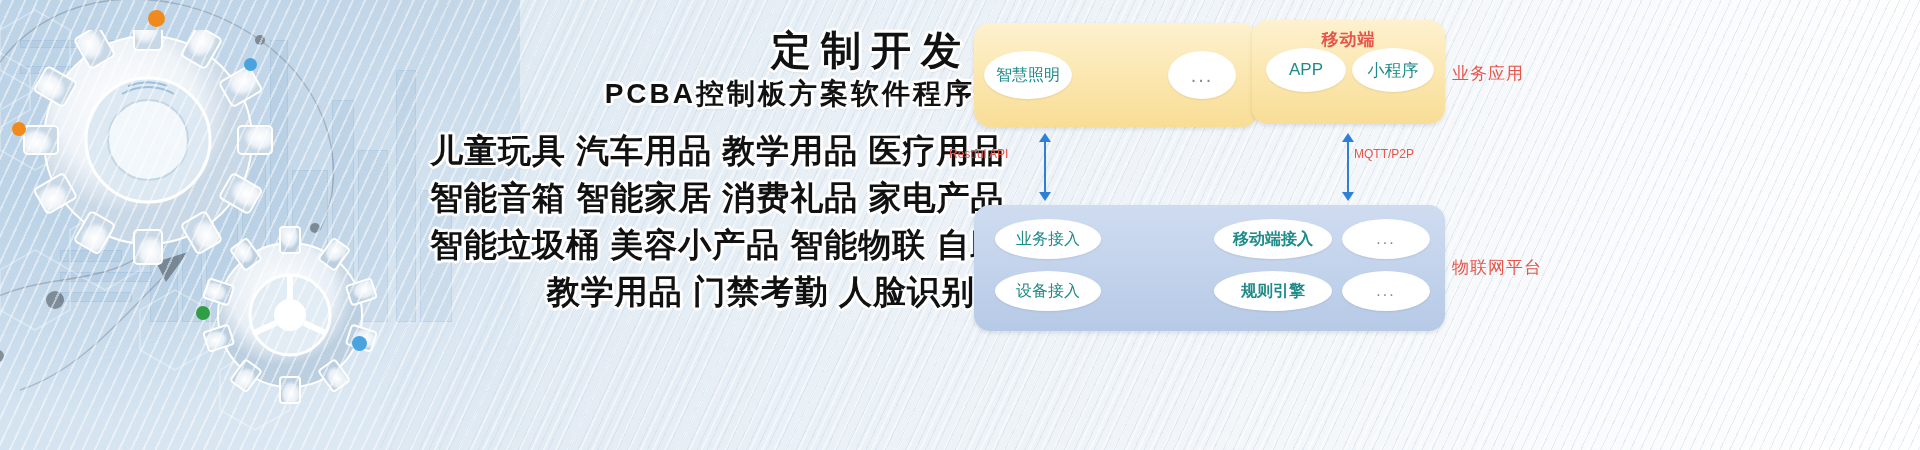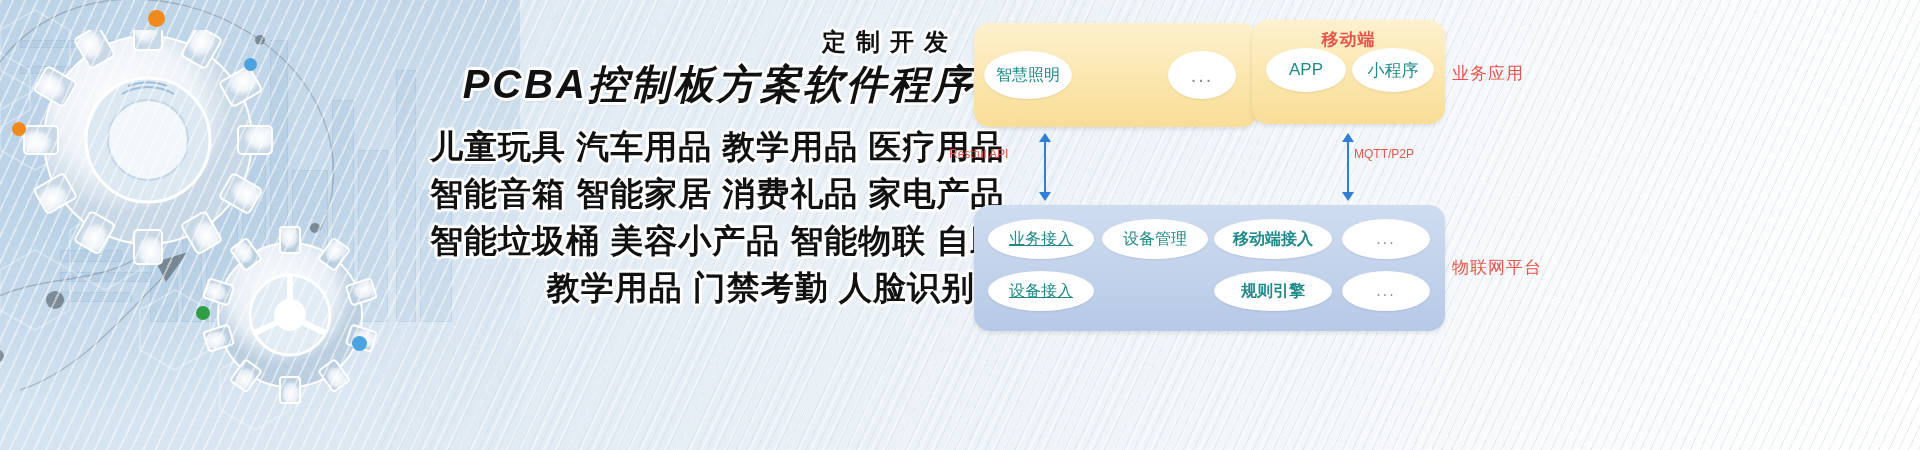--- a/index.html
+++ b/index.html
@@ -52,22 +52,22 @@
     color:#111;
     font-weight:bold;
     letter-spacing:4px;
     line-height:1;
     text-shadow:
       -2px -2px 0 #fff, 2px -2px 0 #fff, -2px 2px 0 #fff, 2px 2px 0 #fff,
       -3px 0 0 #fff, 3px 0 0 #fff, 0 -3px 0 #fff, 0 3px 0 #fff,
       0 2px 3px rgba(0,0,0,.30);
     white-space:nowrap;
   }
-  .title1{font-size:24px;margin:22px 17px 0 0;letter-spacing:10px;}
-  .title2{font-size:40px;margin:10px 0 18px 0;letter-spacing:3px;font-style:italic;}
+  .title1{font-size:40px;margin:22px 4px 0 0;letter-spacing:10px;}
+  .title2{font-size:28px;margin:10px 0 18px 0;letter-spacing:3px;}
   .sub{
     font-size:33px;margin-top:14px;letter-spacing:1px;
     text-shadow:
       -2px -2px 0 #fff, 2px -2px 0 #fff, -2px 2px 0 #fff, 2px 2px 0 #fff,
       -3px 0 0 #fff, 3px 0 0 #fff, 0 -3px 0 #fff, 0 3px 0 #fff;
   }
   .sub.s1{margin-top:26px;}
 
   
   .diagram{position:absolute;left:952px;top:0;width:968px;height:450px;}
@@ -103,21 +103,21 @@
   .mobile .m2{left:100px;width:82px;}
 
   .platform{
     position:absolute;left:22px;top:205px;width:471px;height:126px;border-radius:16px;
     background:linear-gradient(180deg,#cfdcf0 0%,#c4d4ec 45%,#b6c9e6 100%);
     box-shadow:0 2px 4px rgba(0,0,0,.10);
   }
   .platform .pill{height:40px;font-size:16px;}
   .platform .r1{top:14px;}
   .platform .r2{top:66px;}
-  .platform .c1{left:14px;width:106px;text-decoration:underline;}
+  .platform .c1{left:21px;width:106px;}
   .platform .c2{left:128px;width:106px;}
   .platform .c3{left:240px;width:118px;font-weight:bold;}
   .platform .c4{left:368px;width:88px;}
 
   .side-label{
     position:absolute;font-size:17px;color:#e8544a;white-space:nowrap;letter-spacing:1px;
   }
   .side-apps{left:500px;top:62px;}
   .side-plat{left:500px;top:256px;text-align:center;}
 
@@ -286,21 +286,20 @@
     <span class="side-label side-apps">业务应用</span>
     <span class="side-label side-plat">物联网平台</span>
 
     <span class="arrow a1"></span>
     <span class="arrow a2"></span>
     <span class="arrow-label lbl1">Restful API</span>
     <span class="arrow-label lbl2">MQTT/P2P</span>
 
     <div class="platform">
       <span class="pill r1 c1">业务接入</span>
-      <span class="pill r1 c2">设备管理</span>
       <span class="pill r1 c3">移动端接入</span>
       <span class="pill r1 c4 dots">...</span>
       <span class="pill r2 c1">设备接入</span>
       <span class="pill r2 c3">规则引擎</span>
       <span class="pill r2 c4 dots">...</span>
     </div>
 
   </div>
 </div>
 

